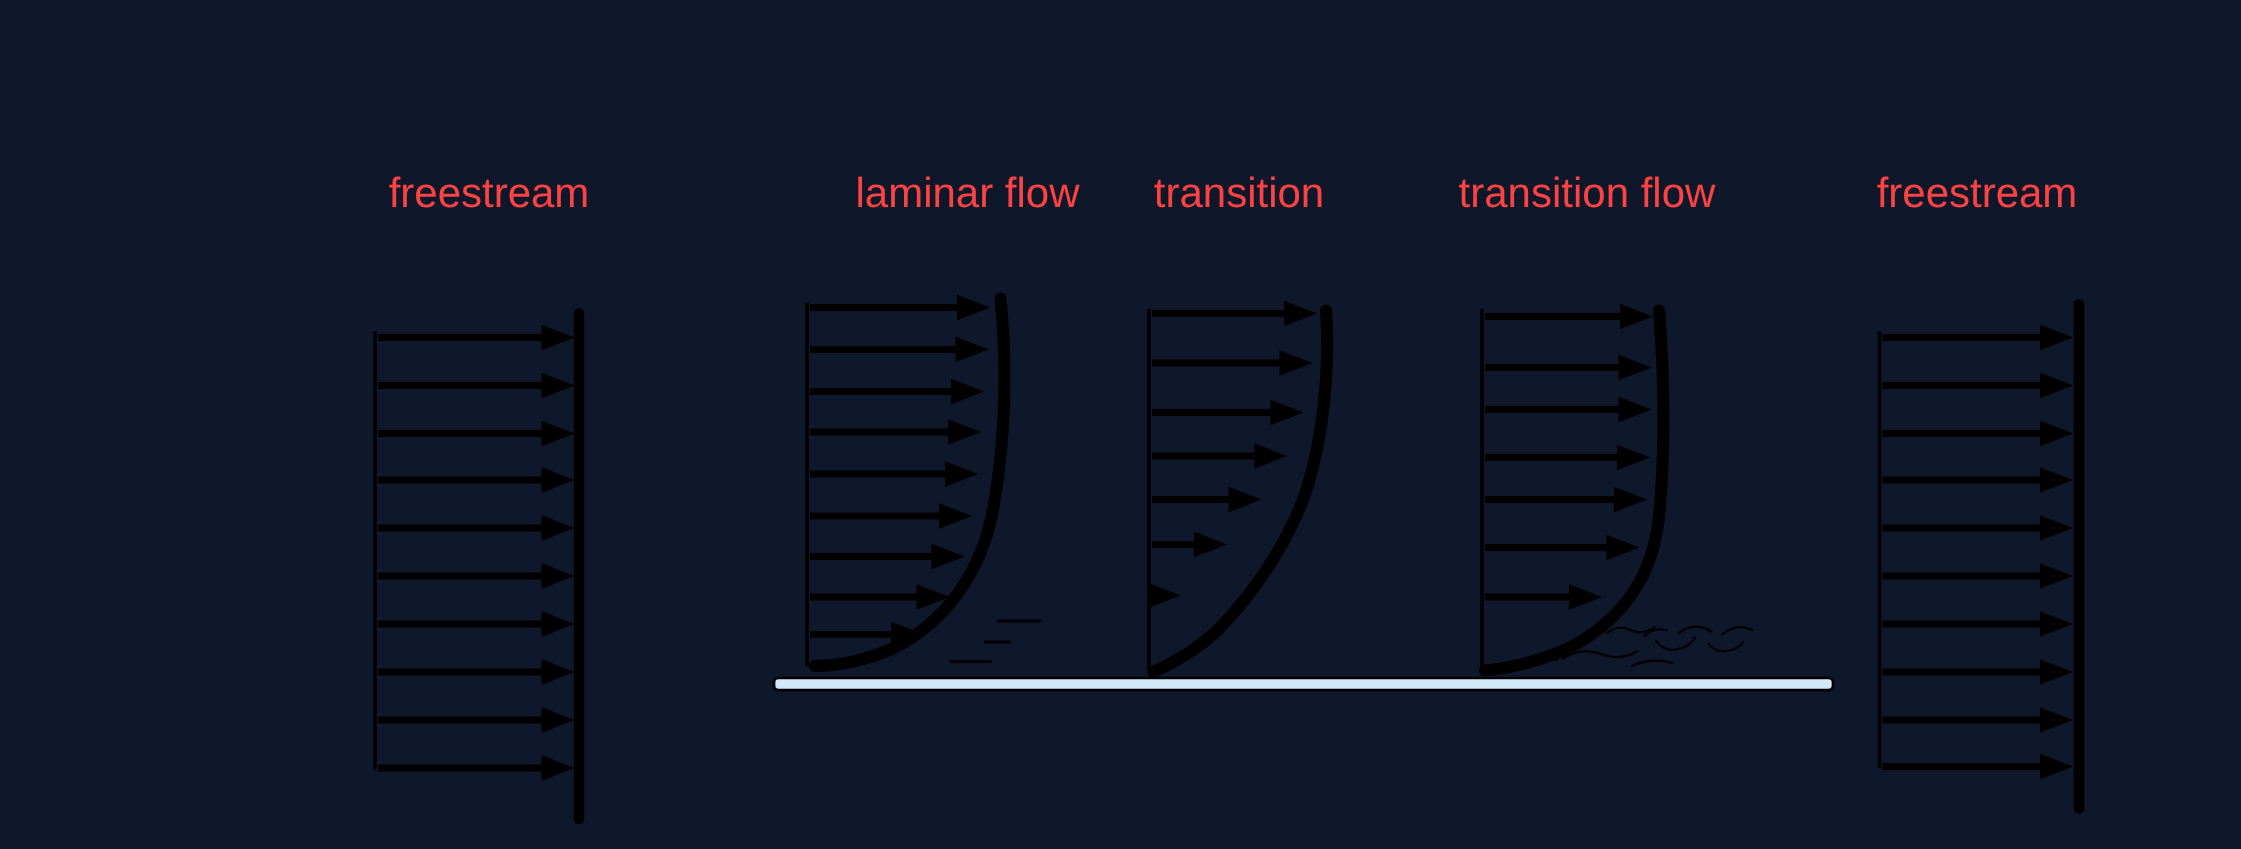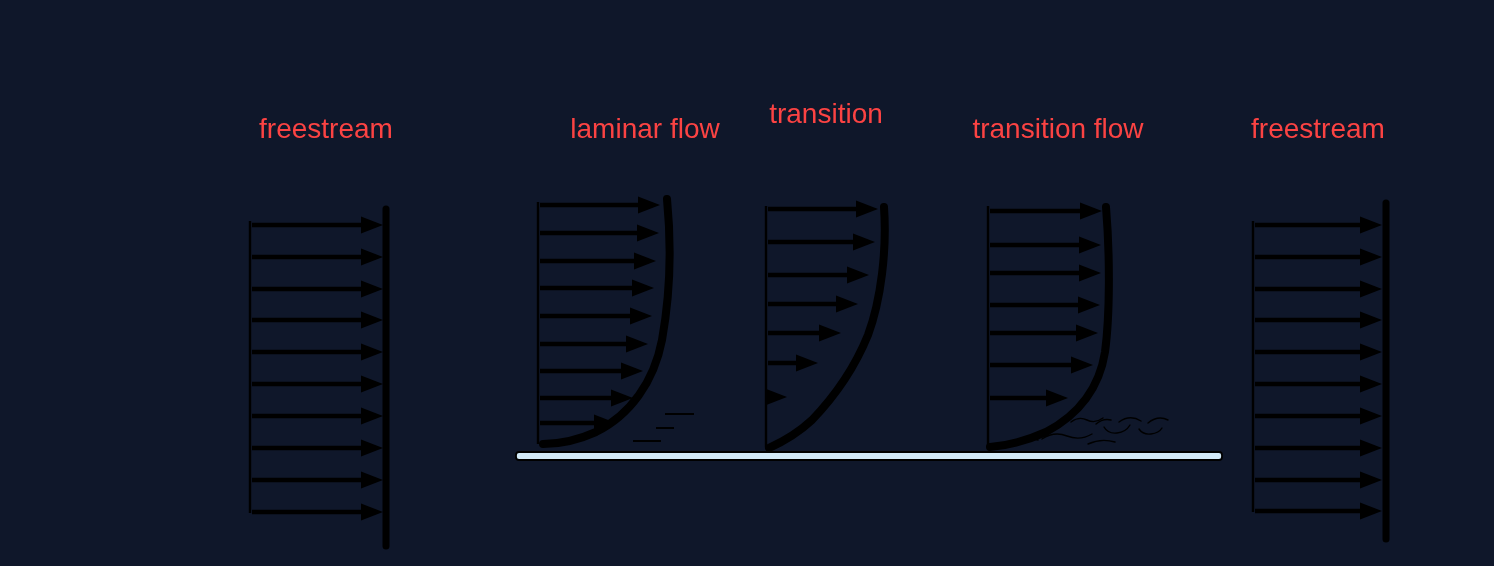--- a/index.html
+++ b/index.html
@@ -141,16 +141,16 @@
         <polygon points="1382,448 1360,439.5 1360,456.5" fill="#000000"></polygon>
         <line x1="1255" y1="480" x2="1366" y2="480" stroke="#000000" stroke-width="4.6"></line>
         <polygon points="1382,480 1360,471.5 1360,488.5" fill="#000000"></polygon>
         <line x1="1255" y1="511" x2="1366" y2="511" stroke="#000000" stroke-width="4.6"></line>
         <polygon points="1382,511 1360,502.5 1360,519.5" fill="#000000"></polygon>
       </g>
     </svg>
 
   <div class="flow-label" id="label-0" style="left: 326px; top: 114px; color: rgb(251, 67, 67);">freestream</div>
   <div class="flow-label" id="label-1" style="left: 603px; top: 114px; color: rgb(251, 67, 67); margin-left: 42px;">laminar flow</div>
-  <div class="flow-label" id="label-2" style="left: 826px; top: 99px; color: rgb(251, 67, 67);">transition</div>
+  <div class="flow-label" id="label-2" style="left: 826px; top: 114px; color: rgb(251, 67, 67);">transition</div>
   <div class="flow-label" id="label-3" style="left: 1058px; top: 114px; color: rgb(251, 67, 67);">transition flow</div>
   <div class="flow-label" id="label-4" style="left: 1318px; top: 114px; color: rgb(251, 67, 67);">freestream</div>
 </div>
 
 </body></html>

